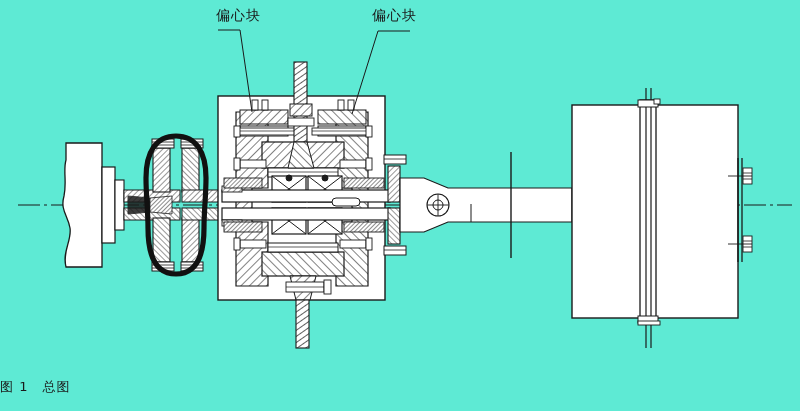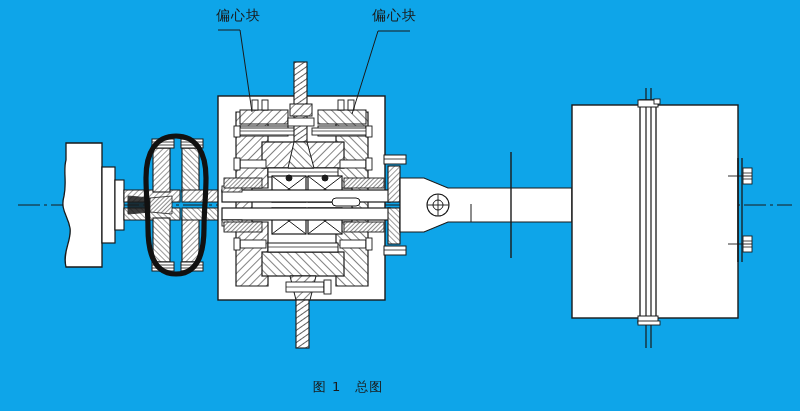--- a/index.html
+++ b/index.html
@@ -11,21 +11,21 @@
     width: 800px;
     height: 411px;
     font-family: "Liberation Sans", sans-serif;
     position: relative;
     overflow: hidden;
   }
   #figure-root {
     position: relative;
     width: 800px;
     height: 411px;
-    background: #0ea5e9;
+    background: #5eead4;
   }
   svg#drawing {
     position: absolute;
     left: 0;
     top: 0;
     width: 800px;
     height: 411px;
     display: block;
   }
   .label-text {
@@ -36,21 +36,20 @@
     letter-spacing: 1px;
     white-space: nowrap;
   }
   #label-ecc-left { left: 216px; top: 7px; }
   #label-ecc-right { left: 372px; top: 7px; }
   #figure-caption {
     position: absolute;
     left: 0;
     top: 378px;
     width: 696px;
-    text-align: center;
     font-family: "DejaVu Sans", "Liberation Sans", sans-serif;
     font-size: 13px;
     color: #1a1a1a;
     letter-spacing: 1px;
   }
   .cap-space { display: inline-block; width: 14px; }
 </style>
 </head>
 <body>
 

